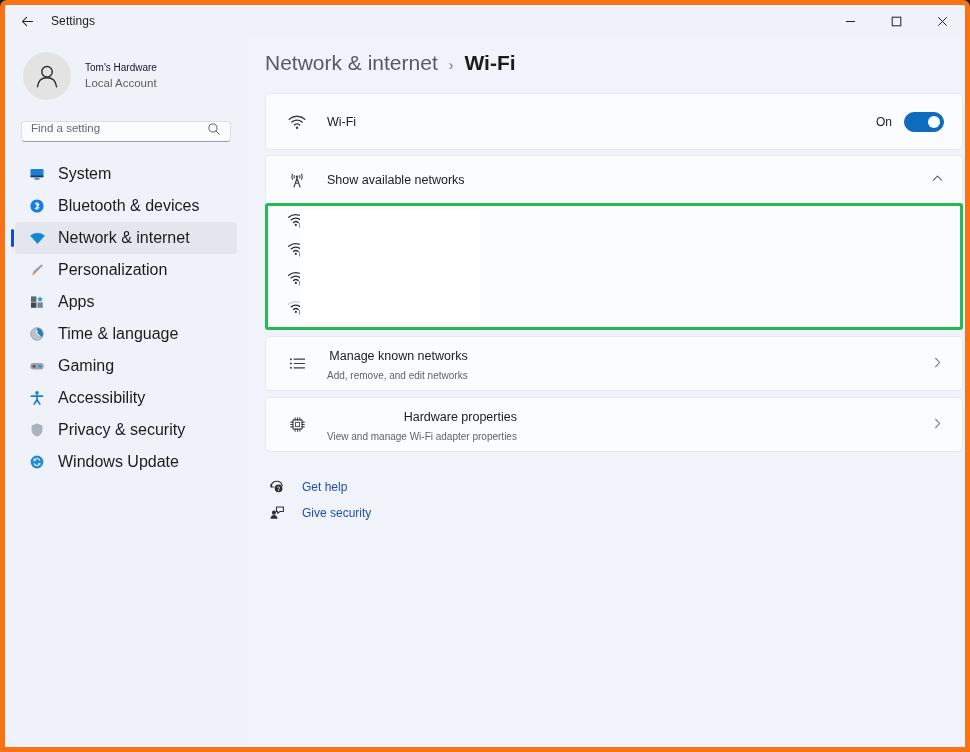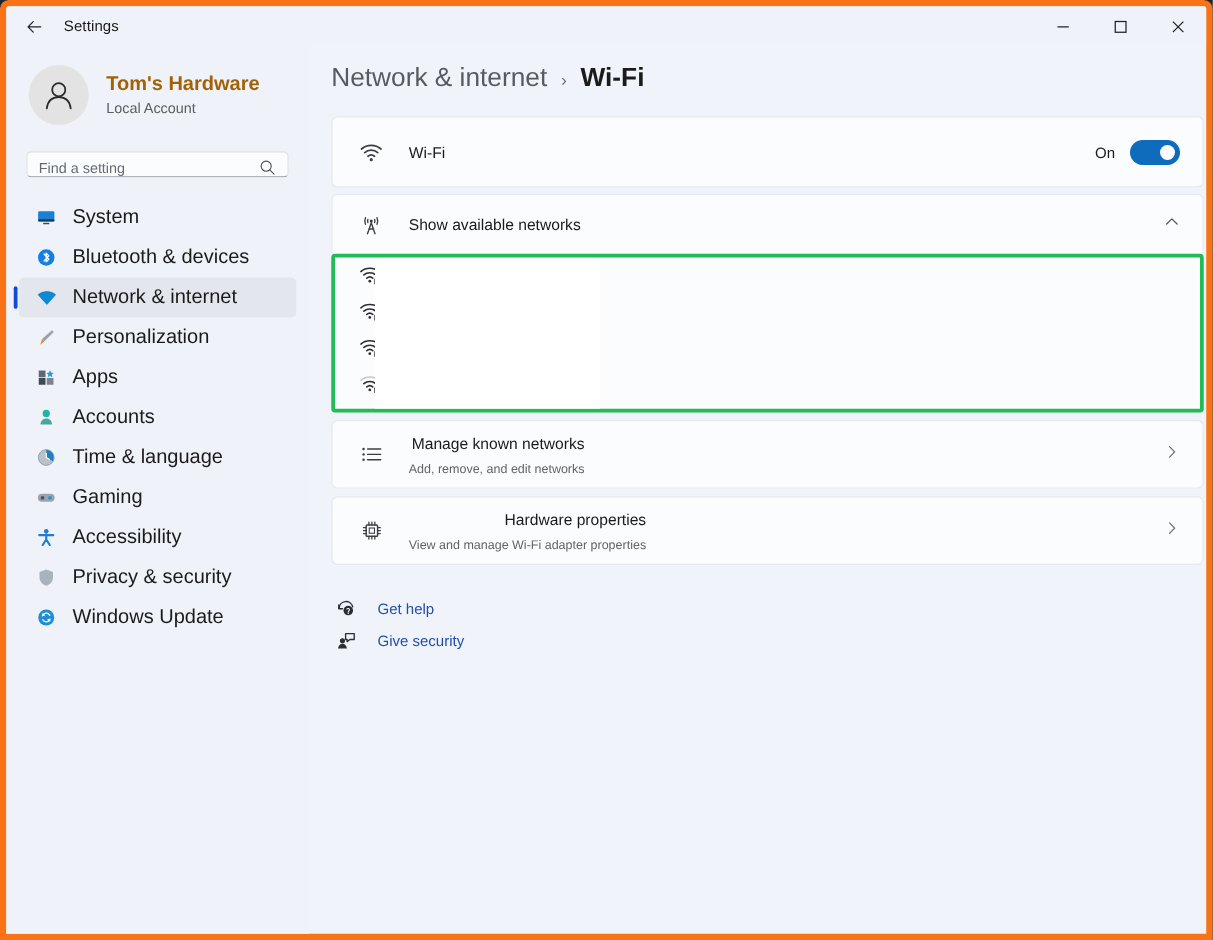--- a/index.html
+++ b/index.html
@@ -68,31 +68,31 @@
     height: 52px;
     cursor: pointer;
   }
   #avatar {
     width: 48px; height: 48px; border-radius: 50%;
     background: #e3e3e3;
     display: flex; align-items: center; justify-content: center;
     flex: 0 0 48px;
   }
   #account-text { margin-left: 14px; line-height: 1.25; }
-  #account-name { font-size: 16px; font-weight: bold; color: #a16207; }
+  #account-name { font-size: 10px; font-weight: normal; color: #0f172a; }
   #account-type { font-size: 11.5px; color: #5d5d5d; margin-top: 2px; }
 
   #search-wrap {
     margin: 19px 0 0 16px;
     width: 210px; height: 21px;
     background: #fbfcfe;
     border: 1px solid #dcdfe5;
     border-bottom-color: #9aa0a9;
     border-radius: 4px;
-    display: flex; align-items: flex-end;
+    display: flex; align-items: flex-start;
     padding: 0 9px;
   }
   #search-input {
     flex: 1;
     border: none; outline: none; background: transparent;
     font-family: "Liberation Sans", sans-serif;
     font-size: 11.5px;
     color: #1b1b1b;
   }
   #search-input::placeholder { color: #646b74; }
@@ -358,29 +358,20 @@
           <svg width="16" height="16" viewBox="0 0 16 16">
             <rect x="2" y="2.4" width="5.4" height="5.4" fill="#5d6874"></rect>
             <rect x="2" y="8.4" width="5.4" height="5.4" fill="#404a56"></rect>
             <rect x="8.4" y="8.4" width="5.4" height="5.4" fill="#7b858f"></rect>
             <path d="M11 2 L11.9 4 L13.9 4.3 L12.5 5.7 L12.9 7.7 L11 6.7 L9.2 7.7 L9.6 5.7 L8.2 4.3 L10.2 4 Z" fill="#2e9bd6"></path>
           </svg>
         </span>
         <span class="nav-label">Apps</span>
       </div>
 
-      <div class="nav-item">
-        <span class="nav-icon">
-          <svg width="16" height="16" viewBox="0 0 16 16">
-            <circle cx="8" cy="4.7" r="2.9" fill="#1fb5a0"></circle>
-            <path d="M3.3 13.6 C3.6 10.3 5.6 8.7 8 8.7 C10.4 8.7 12.4 10.3 12.7 13.6 Z" fill="#4aa59a"></path>
-          </svg>
-        </span>
-        <span class="nav-label">Accounts</span>
-      </div>
 
       <div class="nav-item">
         <span class="nav-icon">
           <svg width="16" height="16" viewBox="0 0 16 16">
             <circle cx="8" cy="8" r="6.3" fill="#b9c2cb"></circle>
             <path d="M8 1.7 A6.3 6.3 0 0 1 13.3 11 L8 8 Z" fill="#1f7fc4"></path>
             <circle cx="8" cy="8" r="6.3" fill="none" stroke="#8d98a3" stroke-width="0.7"></circle>
             <path d="M8 4.6 V8 L10.4 9.4" stroke="#ffffff" stroke-width="1" fill="none" stroke-linecap="round"></path>
           </svg>
         </span>

